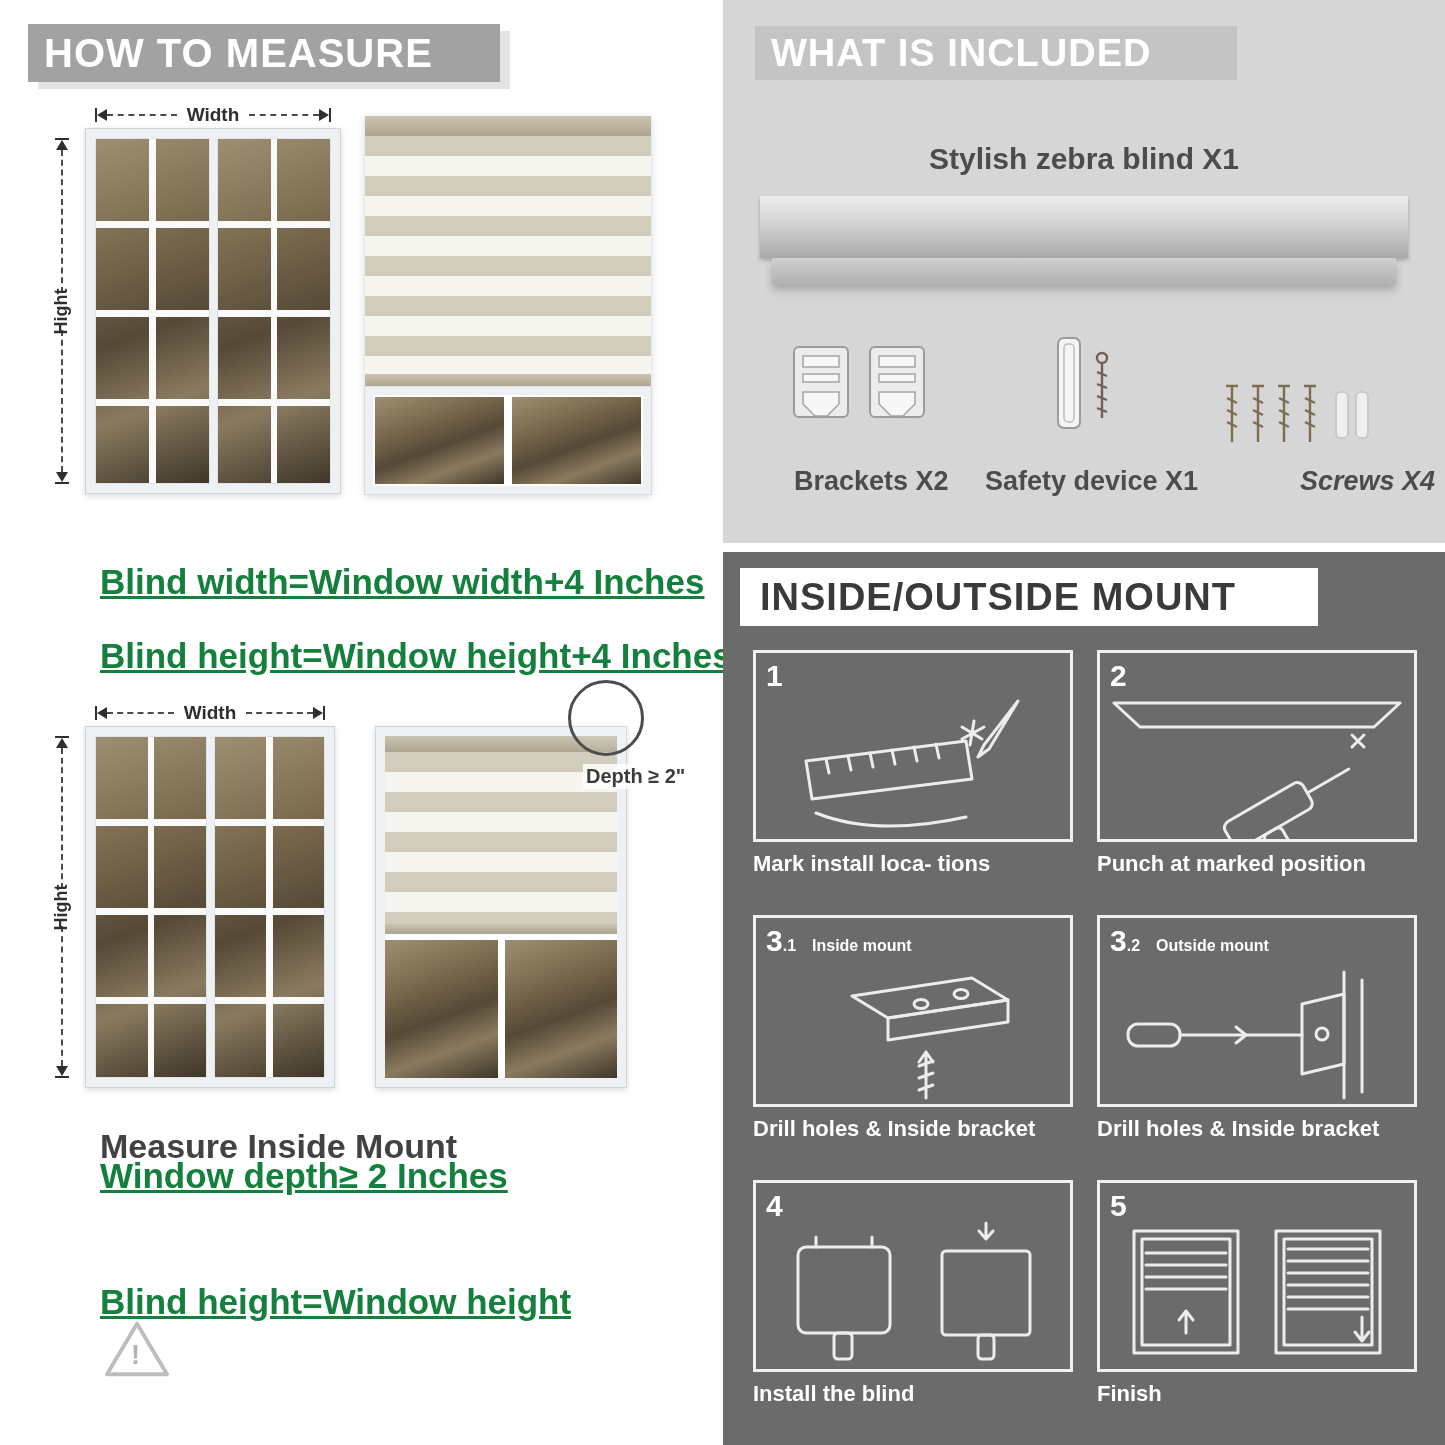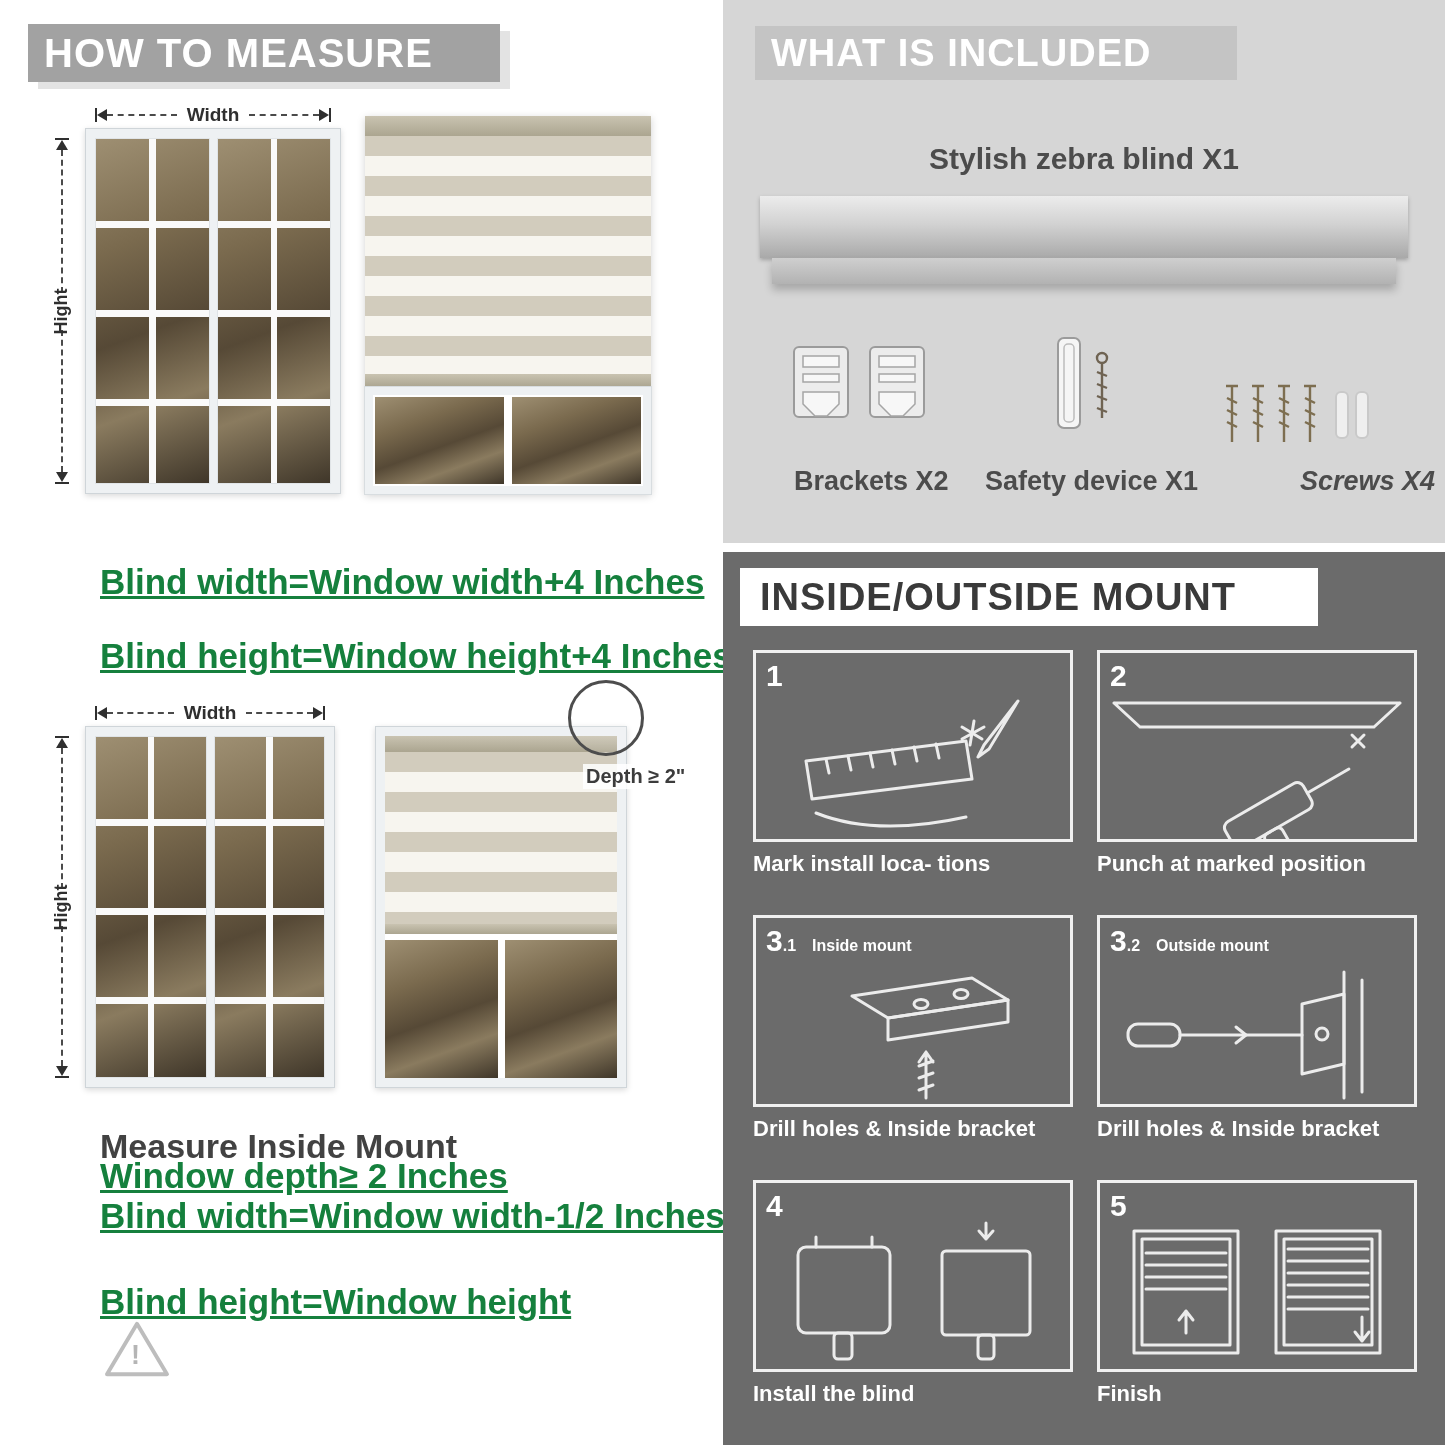--- a/index.html
+++ b/index.html
@@ -164,21 +164,20 @@
     <div class="wb-open">
       <div class="pane"></div>
       <div class="pane"></div>
     </div>
   </div>
   <div class="callout-circle" style="left:568px;top:680px;"></div>
   <div class="callout-label" style="left:583px;top:764px;">Depth ≥ 2"</div>
 
   <div class="h2-left" style="left:100px;top:1106px;margin-top:21px;">Measure Inside Mount</div>
   <div class="meas-line" style="left:100px;top:1156px;">Window depth≥ 2 Inches</div>
-  <div class="meas-line" style="left:100px;top:1196px;">Blind width=Window width-1/2 Inches</div>
   <div class="meas-line" style="left:100px;top:1238px;margin-top:44px;">Blind height=Window height</div>
 
   <svg class="warn-tri" style="left:103px;top:1318px;" width="68" height="62" viewBox="0 0 70 64">
     <path d="M35 6 L66 58 H4 Z" fill="none" stroke="#bdbdbd" stroke-width="4" stroke-linejoin="round"></path>
   </svg>
   <div class="warn-mark" style="left:131px;top:1340px;">!</div>
 
   <div class="panel-included"></div>
   <div class="banner-light">
     <span>WHAT IS INCLUDED</span>

